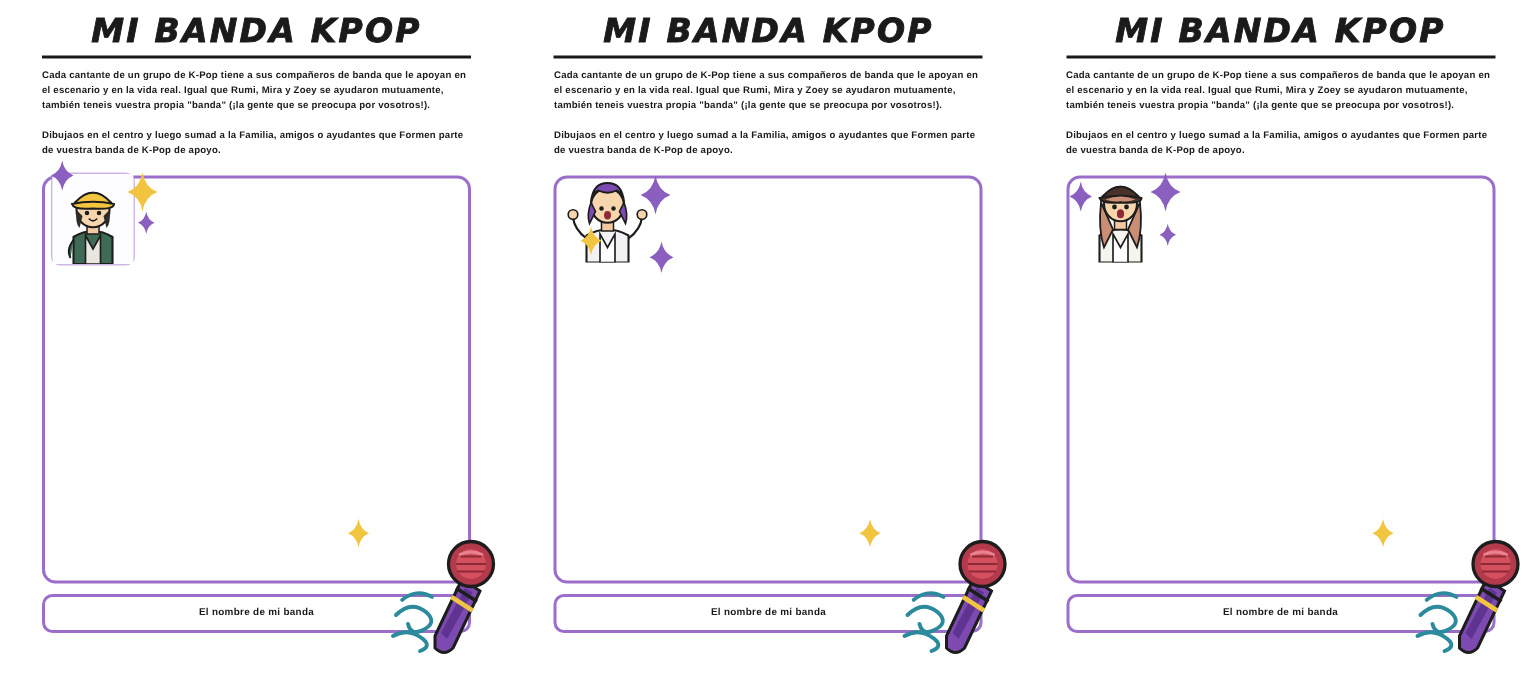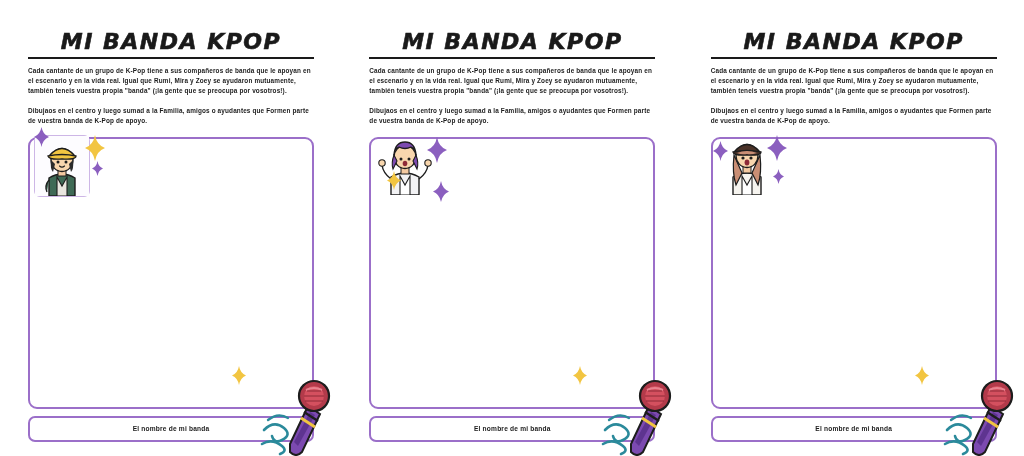--- a/index.html
+++ b/index.html
@@ -19,21 +19,20 @@
     height: 456px;
     display: flex;
     flex-direction: row;
   }
   .card {
     position: relative;
     width: 341.33px;
     height: 328px;
     box-sizing: border-box;
     padding: 0;
-    margin-top: 20px;
   }
   .card-inner {
     position: absolute;
     left: 28px;
     top: 6px;
     width: 286px;
     height: 420px;
   }
   .title {
     font-family: "DejaVu Sans", sans-serif;

